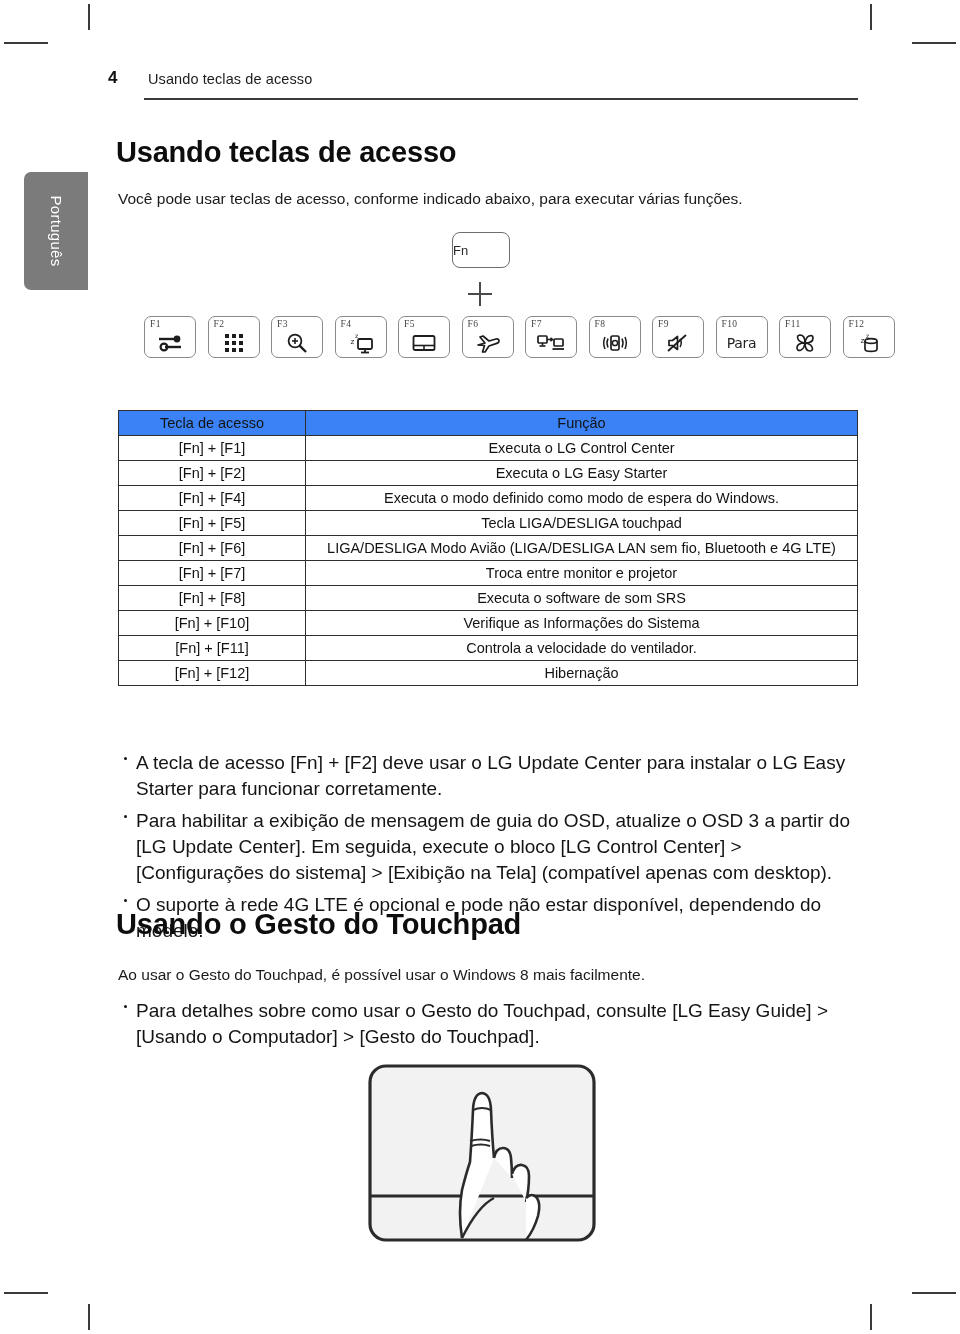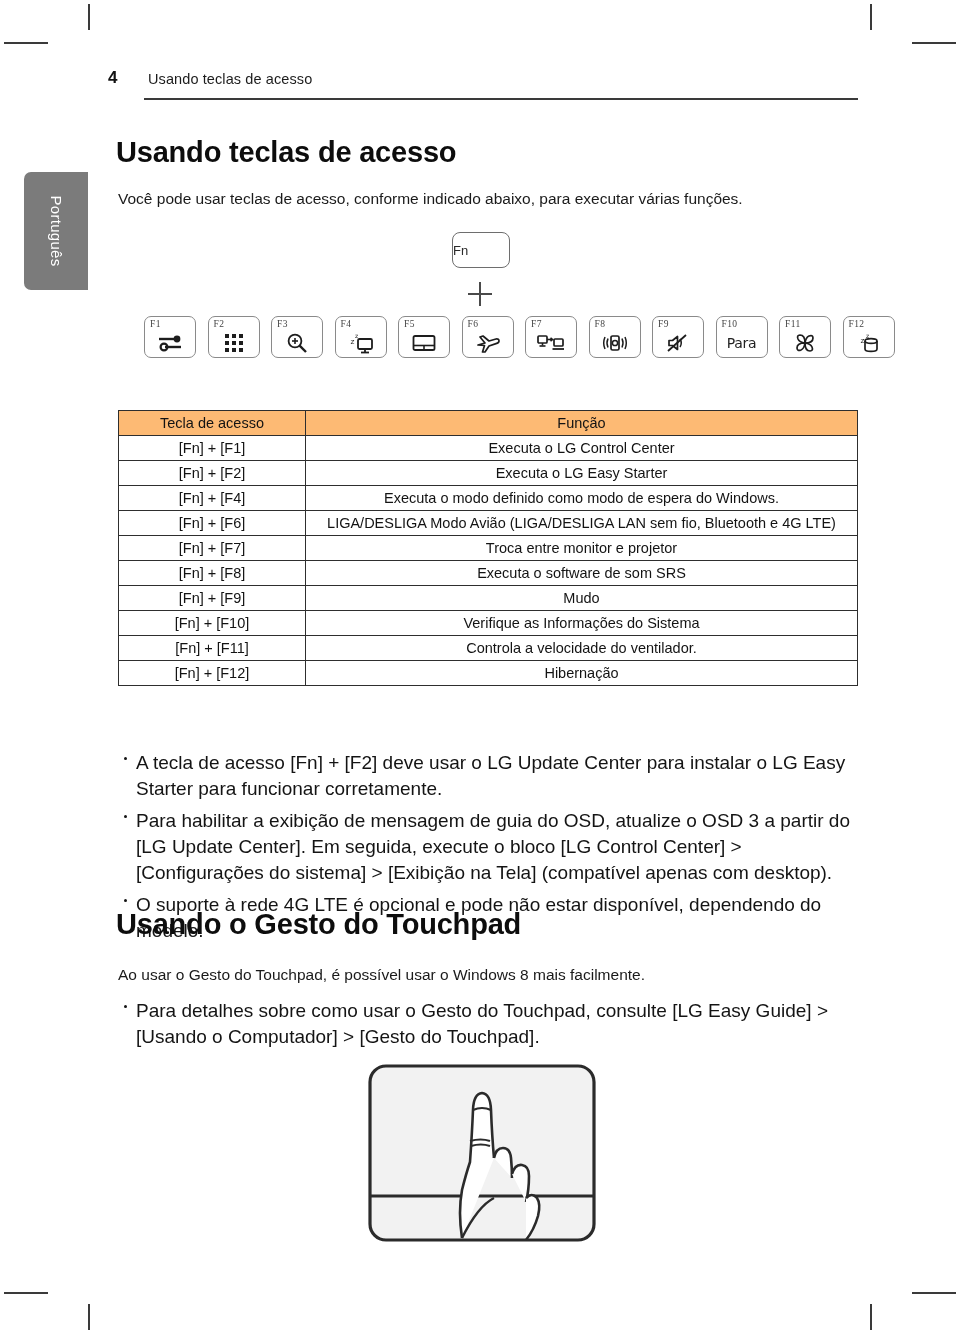--- a/index.html
+++ b/index.html
@@ -76,21 +76,21 @@
   .infotxt{font-size:14px;color:#222;letter-spacing:-.3px;font-family:"DejaVu Sans", sans-serif;}
 
   
   .tbl{position:absolute;left:118px;top:410px;width:740px;border-collapse:collapse;}
   .tbl td,.tbl th{
     border-left:1.6px solid #2e2e2e;border-right:1.6px solid #2e2e2e;
     border-top:1px solid #2e2e2e;border-bottom:1px solid #2e2e2e;
     font-size:14.5px;font-weight:400;text-align:center;
     padding:4px 4px;color:#131313;
   }
-  .tbl thead th{background:#fdba74;border-top:1.8px solid #2e2e2e;border-bottom:1.8px solid #2e2e2e;}
+  .tbl thead th{background:#3b82f6;border-top:1.8px solid #2e2e2e;border-bottom:1.8px solid #2e2e2e;}
   .tbl tbody tr:last-child td{border-bottom:1.8px solid #2e2e2e;margin-top:16px;}
   .tbl .c1{width:178px;}
 
   
   .notes{position:absolute;left:122px;width:736px;}
   .notes-a{top:750px;}
   .notes-b{top:998px;}
   .note{
     position:relative;padding-left:14px;margin-bottom:7px;
     font-size:19px;line-height:1.35;color:#141414;
@@ -305,34 +305,34 @@
         </tr>
       <tr>
           <td class="c1">[Fn] + [F2]</td>
           <td>Executa o LG Easy Starter</td>
         </tr>
       <tr>
           <td class="c1">[Fn] + [F4]</td>
           <td>Executa o modo definido como modo de espera do Windows.</td>
         </tr>
       <tr>
+          <td class="c1">[Fn] + [F5]</td>
+          <td>Tecla LIGA/DESLIGA touchpad</td>
+        </tr>
+      <tr>
           <td class="c1">[Fn] + [F6]</td>
           <td>LIGA/DESLIGA Modo Avião (LIGA/DESLIGA LAN sem fio, Bluetooth e 4G LTE)</td>
         </tr>
       <tr>
           <td class="c1">[Fn] + [F7]</td>
           <td>Troca entre monitor e projetor</td>
         </tr>
       <tr>
           <td class="c1">[Fn] + [F8]</td>
           <td>Executa o software de som SRS</td>
-        </tr>
-      <tr>
-          <td class="c1">[Fn] + [F9]</td>
-          <td>Mudo</td>
         </tr>
       <tr>
           <td class="c1">[Fn] + [F10]</td>
           <td>Verifique as Informações do Sistema</td>
         </tr>
       <tr>
           <td class="c1">[Fn] + [F11]</td>
           <td>Controla a velocidade do ventilador.</td>
         </tr>
       <tr>

